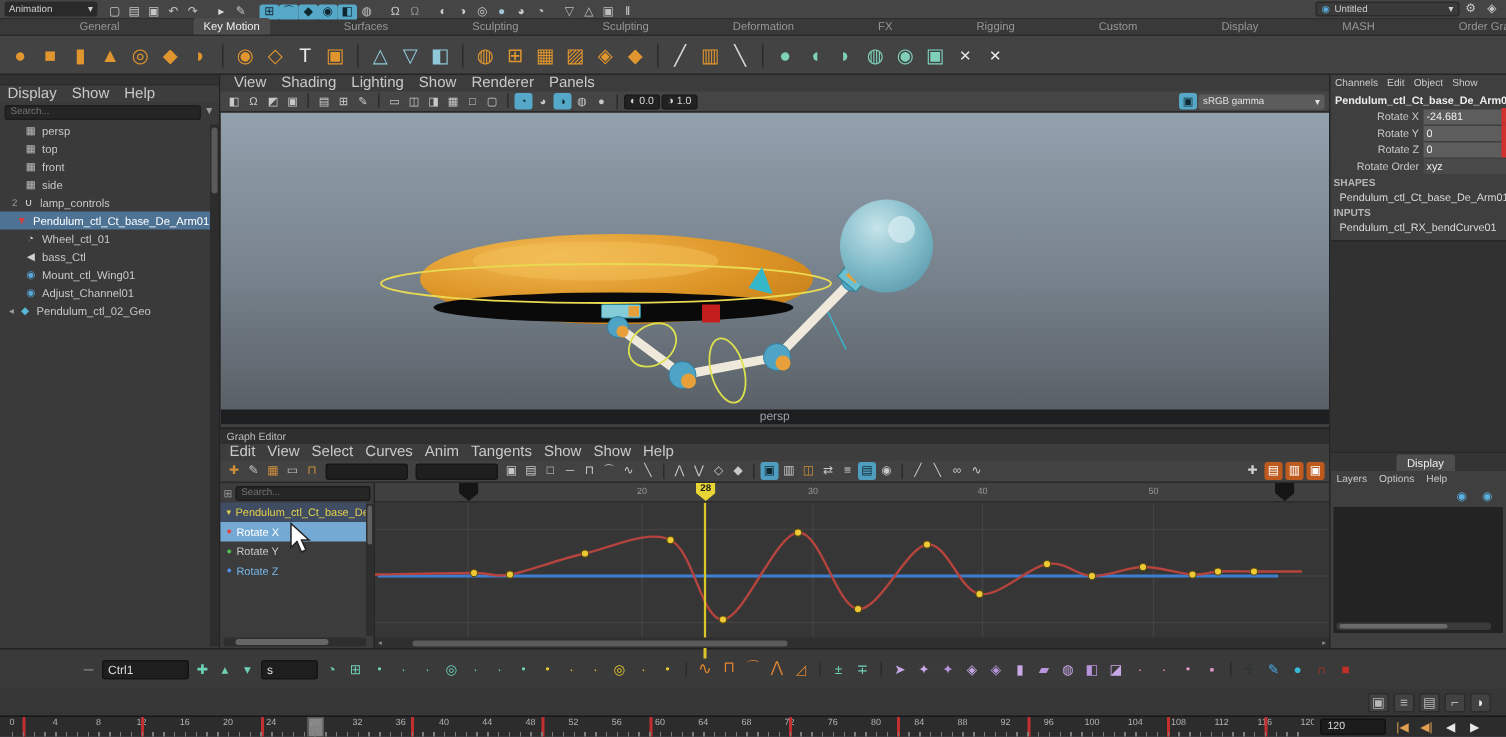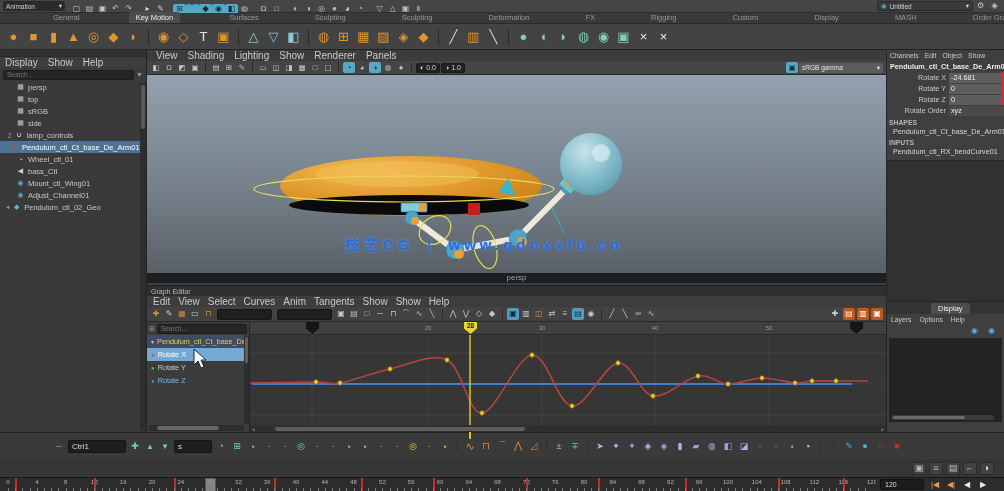--- a/index.html
+++ b/index.html
@@ -228,21 +228,21 @@
         <div class="oitem" style="padding-left: 16px;">
           <span class="oic" style="color: rgb(192, 192, 192);">▦</span>
           <span class="olb">persp</span>
         </div>
         <div class="oitem" style="padding-left: 16px;">
           <span class="oic" style="color: rgb(192, 192, 192);">▦</span>
           <span class="olb">top</span>
         </div>
         <div class="oitem" style="padding-left: 16px;">
           <span class="oic" style="color: rgb(192, 192, 192);">▦</span>
-          <span class="olb">sRGB</span>
+          <span class="olb">front</span>
         </div>
         <div class="oitem" style="padding-left: 16px;">
           <span class="oic" style="color: rgb(192, 192, 192);">▦</span>
           <span class="olb">side</span>
         </div>
         <div class="oitem" style="padding-left: 8px;">
           <span class="opre">2</span>
           <span class="oic" style="color: rgb(232, 232, 232);">∪</span>
           <span class="olb">lamp_controls</span>
         </div>
@@ -387,21 +387,20 @@
         <path d="M361,103 L368,121 L352,117 Z" fill="#35b6c9"></path>
         <line x1="405" y1="133" x2="417" y2="158" stroke="#35b6c9" stroke-width="1"></line>
 
         <g>
           <rect x="414" y="103" width="16" height="13" fill="#6cc0d0" stroke="#2b8396" stroke-width="0.7" transform="rotate(40 422 109)"></rect>
           <rect x="418" y="106" width="8" height="6" fill="#e8a03a" transform="rotate(40 422 109)"></rect>
           <circle cx="444" cy="89" r="31" fill="url(#ballg)"></circle>
           <circle cx="454" cy="78" r="9" fill="#d8eef2" opacity="0.7"></circle>
         </g>
       </svg>
-      <div id="watermark">技艺CG ｜ www.qdnxxfb.cn</div>
       <div id="persp-label">persp</div>
     </div>
   </div>
 
   <div id="right-panel">
     <div id="cb-menus">
         <span class="mi">Channels</span>
         <span class="mi">Edit</span>
         <span class="mi">Object</span>
         <span class="mi">Show</span>

